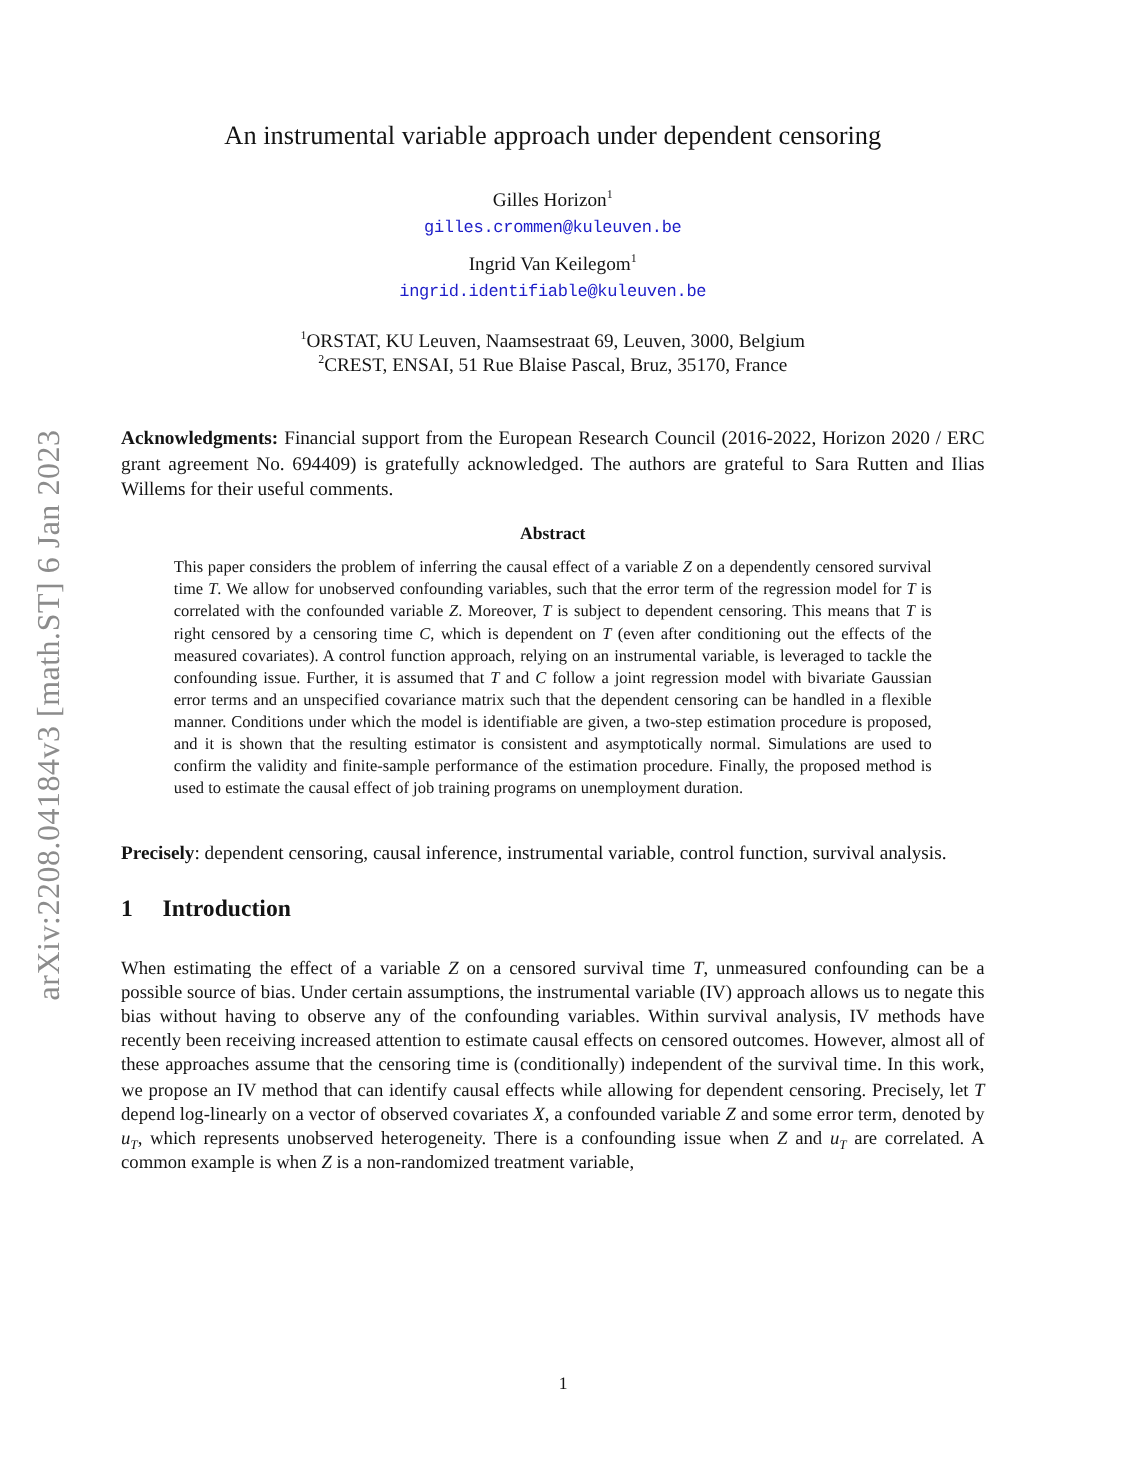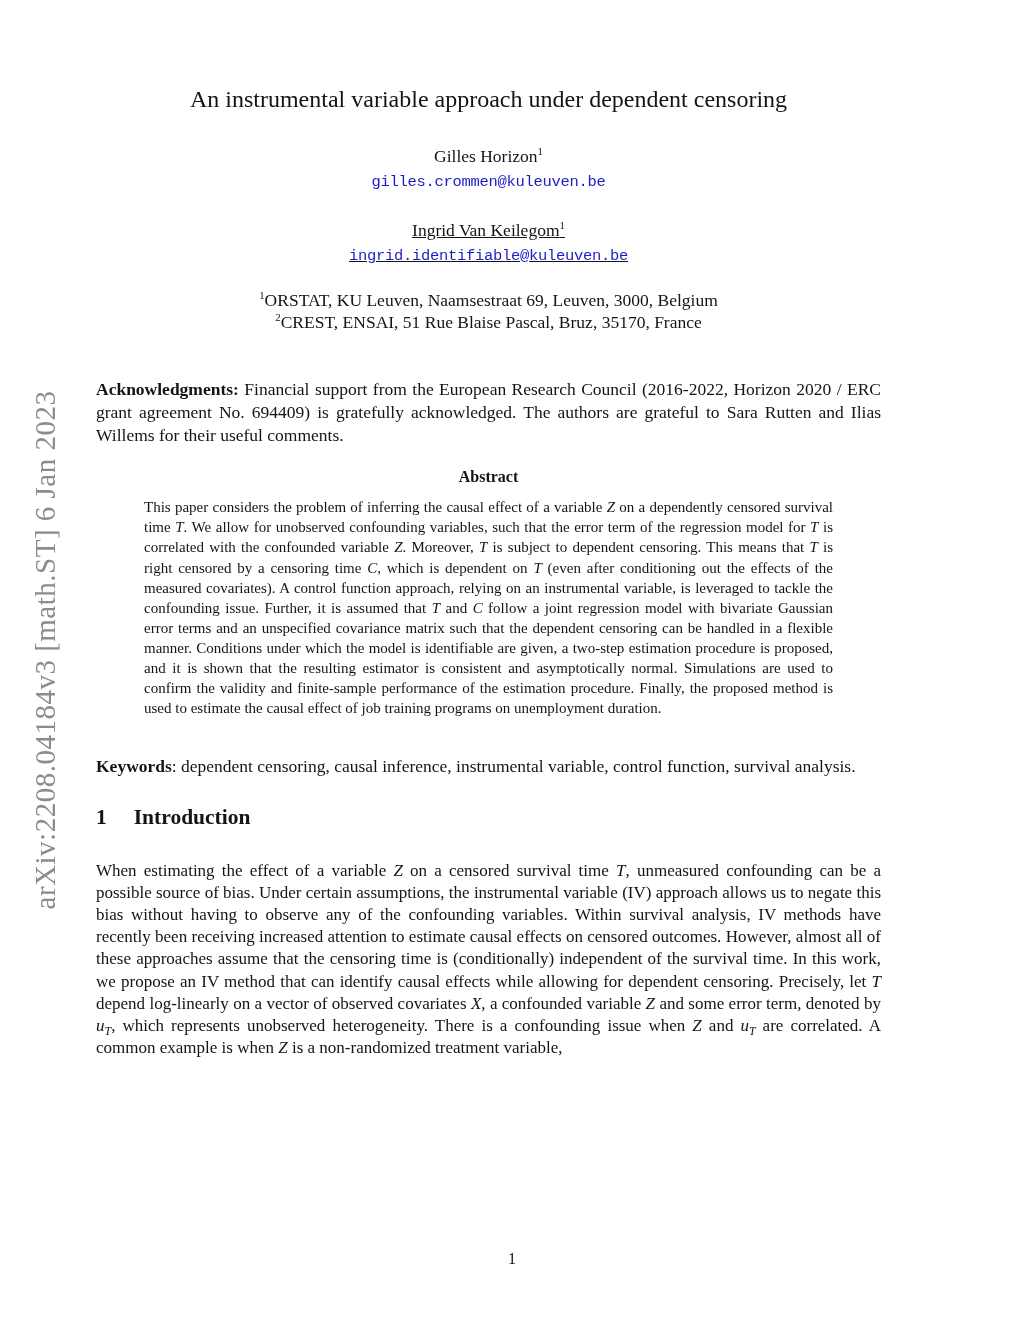--- a/index.html
+++ b/index.html
@@ -27,24 +27,24 @@
     left: 45px;
     transform: translate(-50%, -50%) rotate(-90deg);
     transform-origin: center center;
     white-space: nowrap;
     font-size: 29px;
     letter-spacing: 0.5px;
     color: #8c8c8c;
   }
   .content {
     position: absolute;
-    left: 96px;
+    left: 110px;
     top: 0;
     width: 785px;
-    padding-top: 85px;
+    padding-top: 110px;
   }
   .paper-title {
     text-align: center;
     font-size: 24px;
     font-weight: normal;
     margin: 0;
     line-height: 1.2;
   }
   .authors-row {
     display: flex;
@@ -63,21 +63,21 @@
   }
   .author-email {
     display: block;
     margin-top: 5px;
     font-family: "Liberation Mono", "DejaVu Sans Mono", monospace;
     font-size: 15.5px;
     color: #1d1dc8;
     text-decoration: none;
     letter-spacing: -0.3px;
   }
-  .third-author { margin-top: 29px; text-align: center; text-decoration: underline; }
+  .third-author { margin-top: 13px; text-align: center; }
   .affiliations {
     margin-top: 24px;
     text-align: center;
     font-size: 17.5px;
     line-height: 1.3;
   }
   .ack {
     margin-top: 44px;
     font-size: 17.5px;
     line-height: 1.3;
@@ -158,21 +158,21 @@
       <div class="affil-line"><sup>1</sup><span>ORSTAT, KU Leuven, Naamsestraat 69, Leuven, 3000, Belgium</span></div>
       <div class="affil-line"><sup>2</sup><span>CREST, ENSAI, 51 Rue Blaise Pascal, Bruz, 35170, France</span></div>
     </div>
 
     <p class="ack"><b>Acknowledgments:</b><span> Financial support from the European Research Council (2016-2022, Horizon 2020 / ERC grant agreement No. 694409) is gratefully acknowledged. The authors are grateful to Sara Rutten and Ilias Willems for their useful comments.</span></p>
 
     <div class="abstract-heading">Abstract</div>
 
     <p class="abstract-body"><span>This paper considers the problem of inferring the causal effect of a variable </span><i>Z</i><span> on a dependently censored survival time </span><i>T</i><span>.  We allow for unobserved confounding variables, such that the error term of the regression model for </span><i>T</i><span> is correlated with the confounded variable </span><i>Z</i><span>.  Moreover, </span><i>T</i><span> is subject to dependent censoring.  This means that </span><i>T</i><span> is right censored by a censoring time </span><i>C</i><span>, which is dependent on </span><i>T</i><span> (even after conditioning out the effects of the measured covariates). A control function approach, relying on an instrumental variable, is leveraged to tackle the confounding issue.  Further, it is assumed that </span><i>T</i><span> and </span><i>C</i><span> follow a joint regression model with bivariate Gaussian error terms and an unspecified covariance matrix such that the dependent censoring can be handled in a flexible manner.  Conditions under which the model is identifiable are given, a two-step estimation procedure is proposed, and it is shown that the resulting estimator is consistent and asymptotically normal. Simulations are used to confirm the validity and finite-sample performance of the estimation procedure.  Finally, the proposed method is used to estimate the causal effect of job training programs on unemployment duration.</span></p>
 
-    <p class="keywords"><b>Keywords</b><span>: dependent censoring, causal inference, instrumental variable, control function, survival analysis.</span></p>
+    <p class="keywords"><b>Precisely</b><span>: dependent censoring, causal inference, instrumental variable, control function, survival analysis.</span></p>
 
     <div class="section-heading">
       <span class="section-number">1</span>
       <span>Introduction</span>
     </div>
 
     <p class="intro-body"><span>When estimating the effect of a variable </span><i>Z</i><span> on a censored survival time </span><i>T</i><span>, unmeasured confounding can be a possible source of bias.  Under certain assumptions, the instrumental variable (IV) approach allows us to negate this bias without having to observe any of the confounding variables.  Within survival analysis, IV methods have recently been receiving increased attention to estimate causal effects on censored outcomes.  However, almost all of these approaches assume that the censoring time is (conditionally) independent of the survival time.  In this work, we propose an IV method that can identify causal effects while allowing for dependent censoring.  Precisely, let </span><i>T</i><span> depend log-linearly on a vector of observed covariates </span><i>X</i><span>, a confounded variable </span><i>Z</i><span> and some error term, denoted by </span><i>u</i><i class="sub">T</i><span>, which represents unobserved heterogeneity.  There is a confounding issue when </span><i>Z</i><span> and </span><i>u</i><i class="sub">T</i><span> are correlated.  A common example is when </span><i>Z</i><span> is a non-randomized treatment variable,</span></p>
 
   </div>
 

